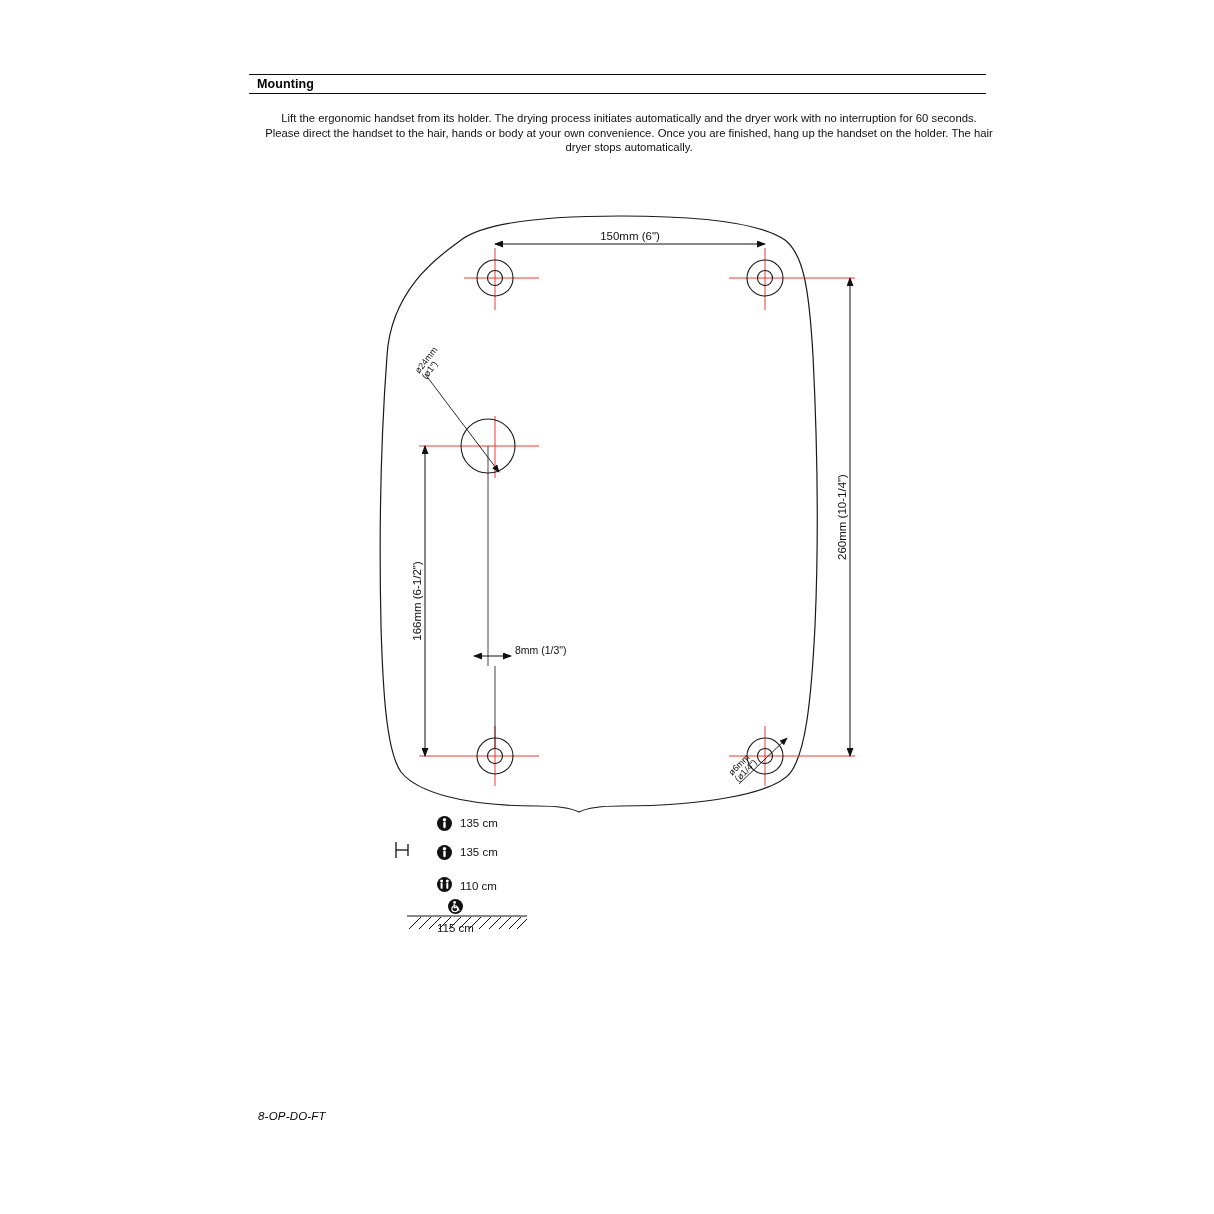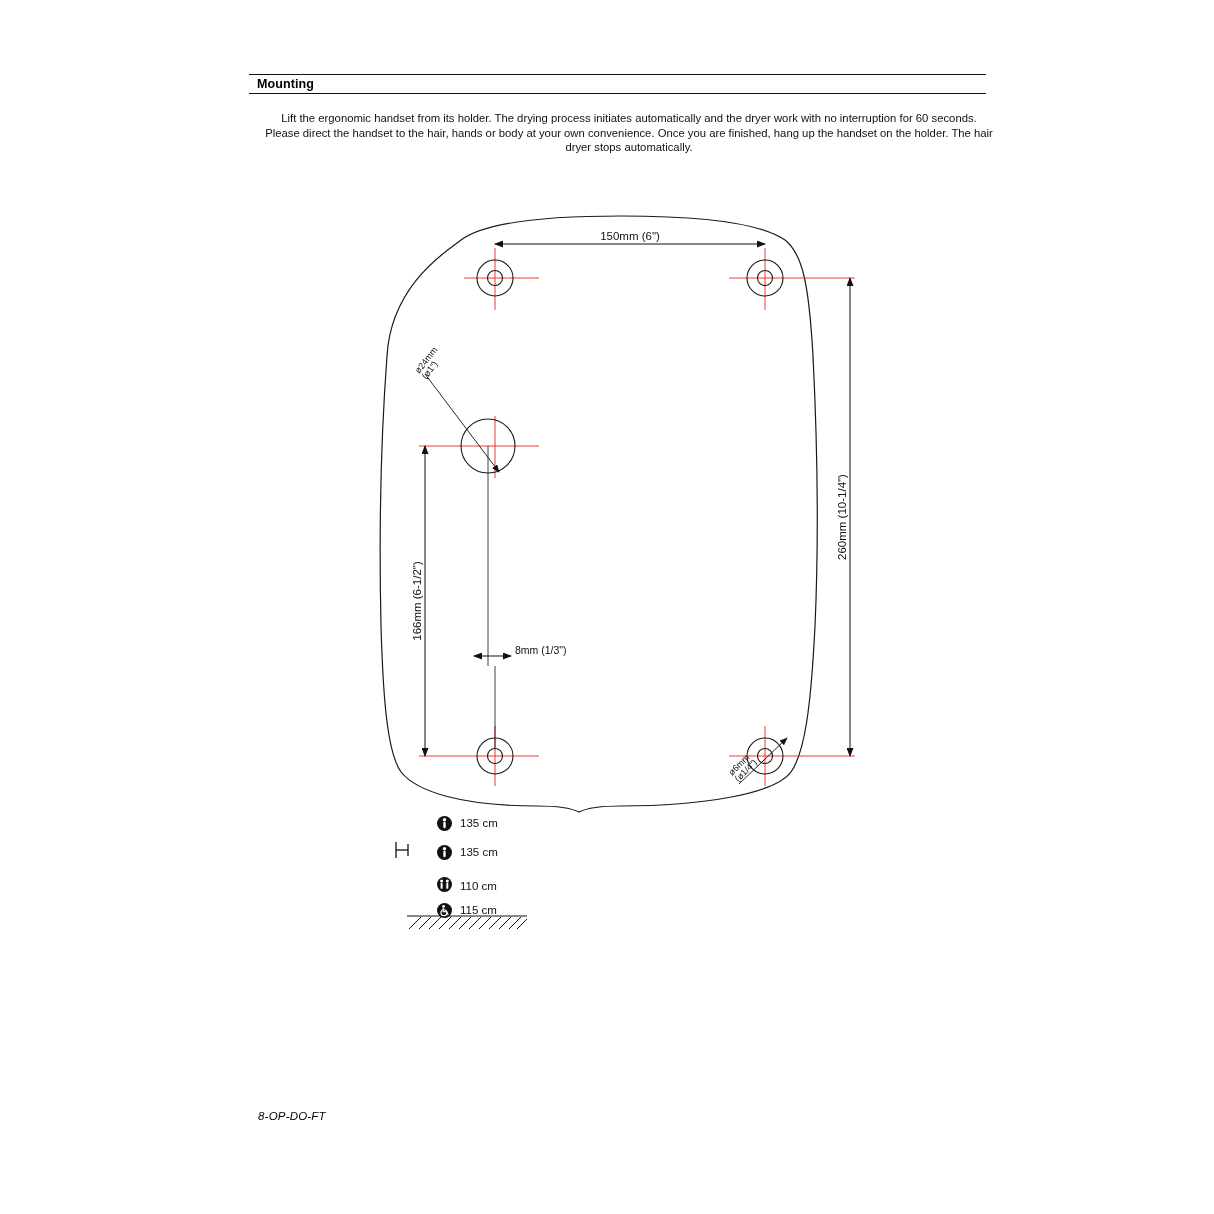--- a/index.html
+++ b/index.html
@@ -288,21 +288,21 @@
         <svg width="15" height="15" viewBox="0 0 15 15">
           <circle cx="4.6" cy="3.9" r="1.5" fill="#fff"></circle>
           <rect x="3.6" y="5.8" width="2" height="6" rx="0.9" fill="#fff"></rect>
           <circle cx="10.3" cy="3.9" r="1.5" fill="#fff"></circle>
           <rect x="9.3" y="5.8" width="2" height="6" rx="0.9" fill="#fff"></rect>
         </svg>
       </span>
       <span class="lbl">110 cm</span>
     </div>
 
-    <div class="legend-row" style="top:94px;">
+    <div class="legend-row" style="top:94px;flex-direction:column;">
       <span class="icon-badge">
         <svg width="15" height="15" viewBox="0 0 15 15">
           <circle cx="6.6" cy="3.4" r="1.4" fill="#fff"></circle>
           <path d="M6.2 5.4 L6.2 8.6 L9.6 8.6 L11 11.6" stroke="#fff" stroke-width="1.2" fill="none" stroke-linecap="round"></path>
           <circle cx="6.9" cy="9.8" r="3" stroke="#fff" stroke-width="1.1" fill="none"></circle>
         </svg>
       </span>
       <span class="lbl">115 cm</span>
     </div>
   </div>

